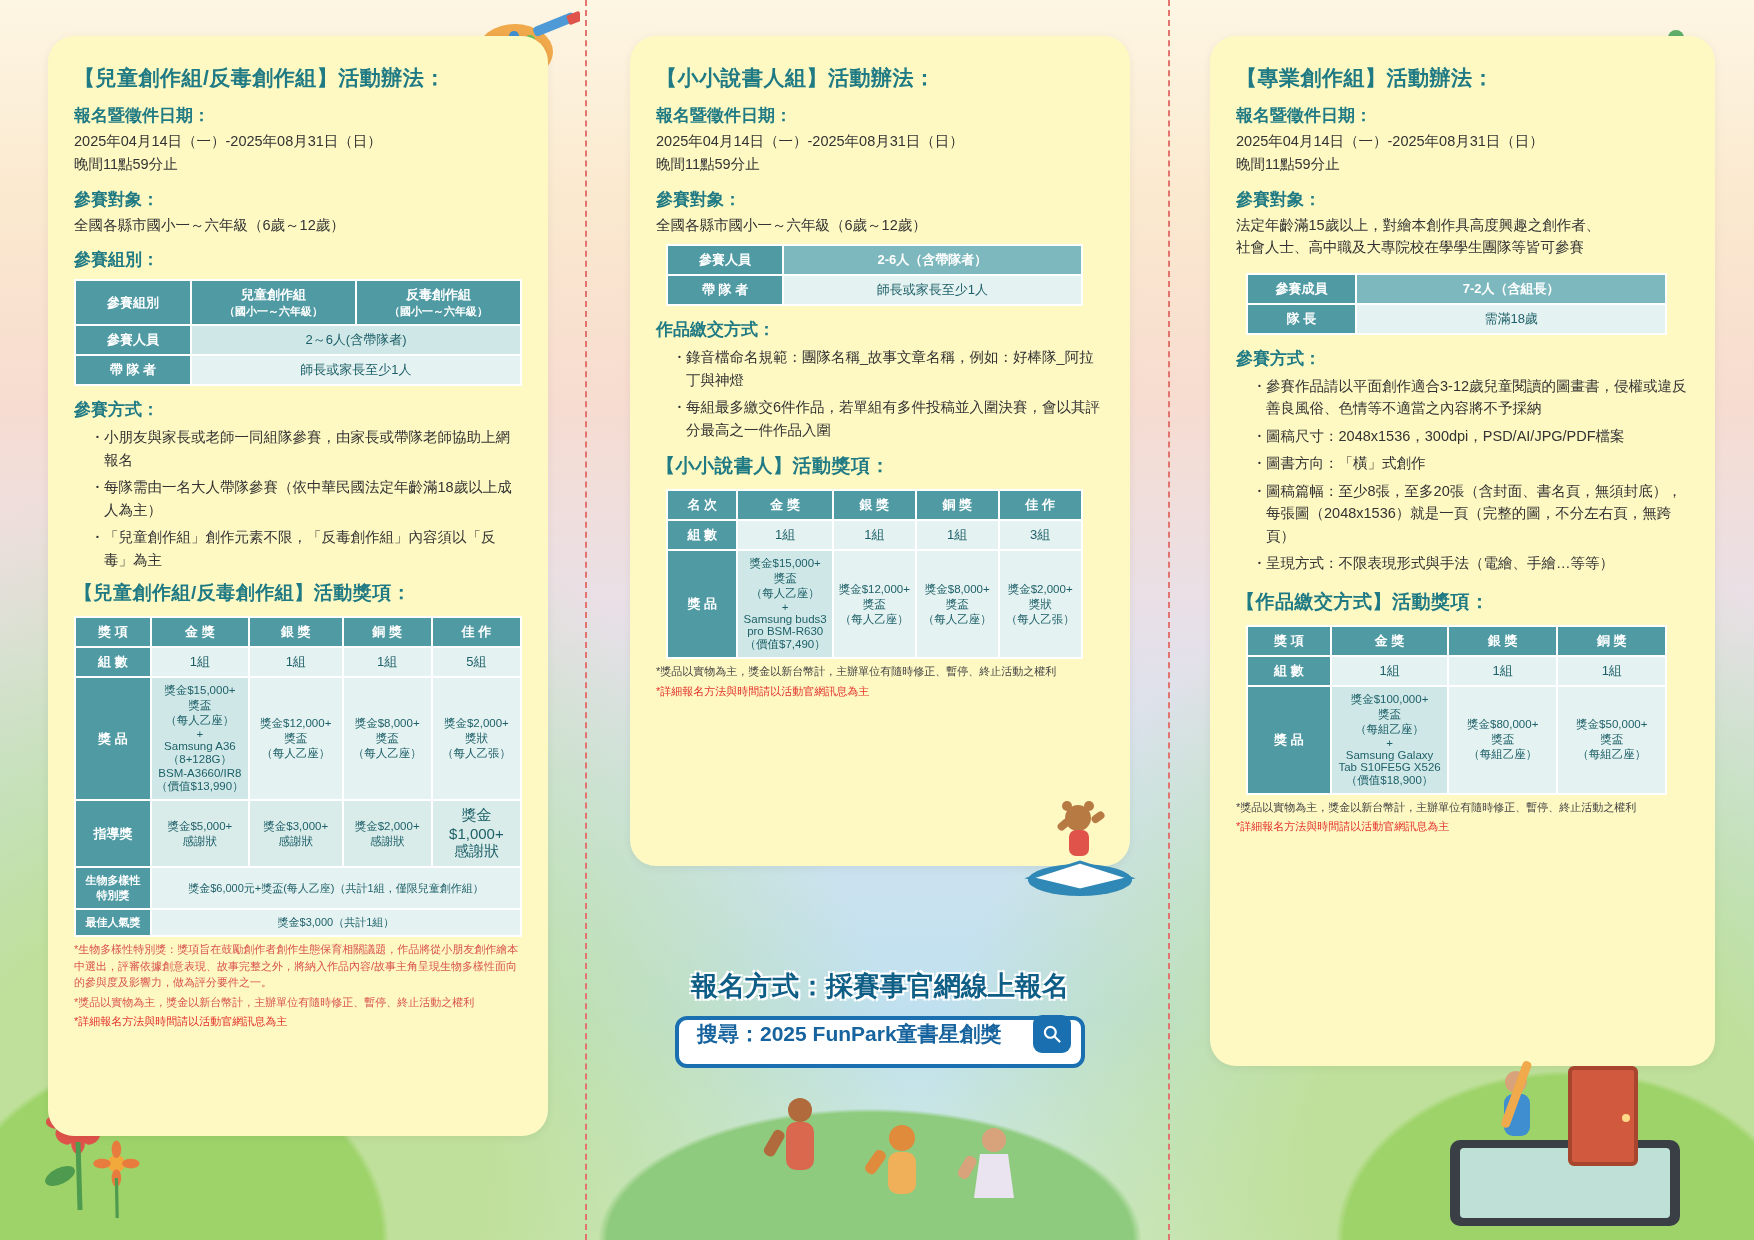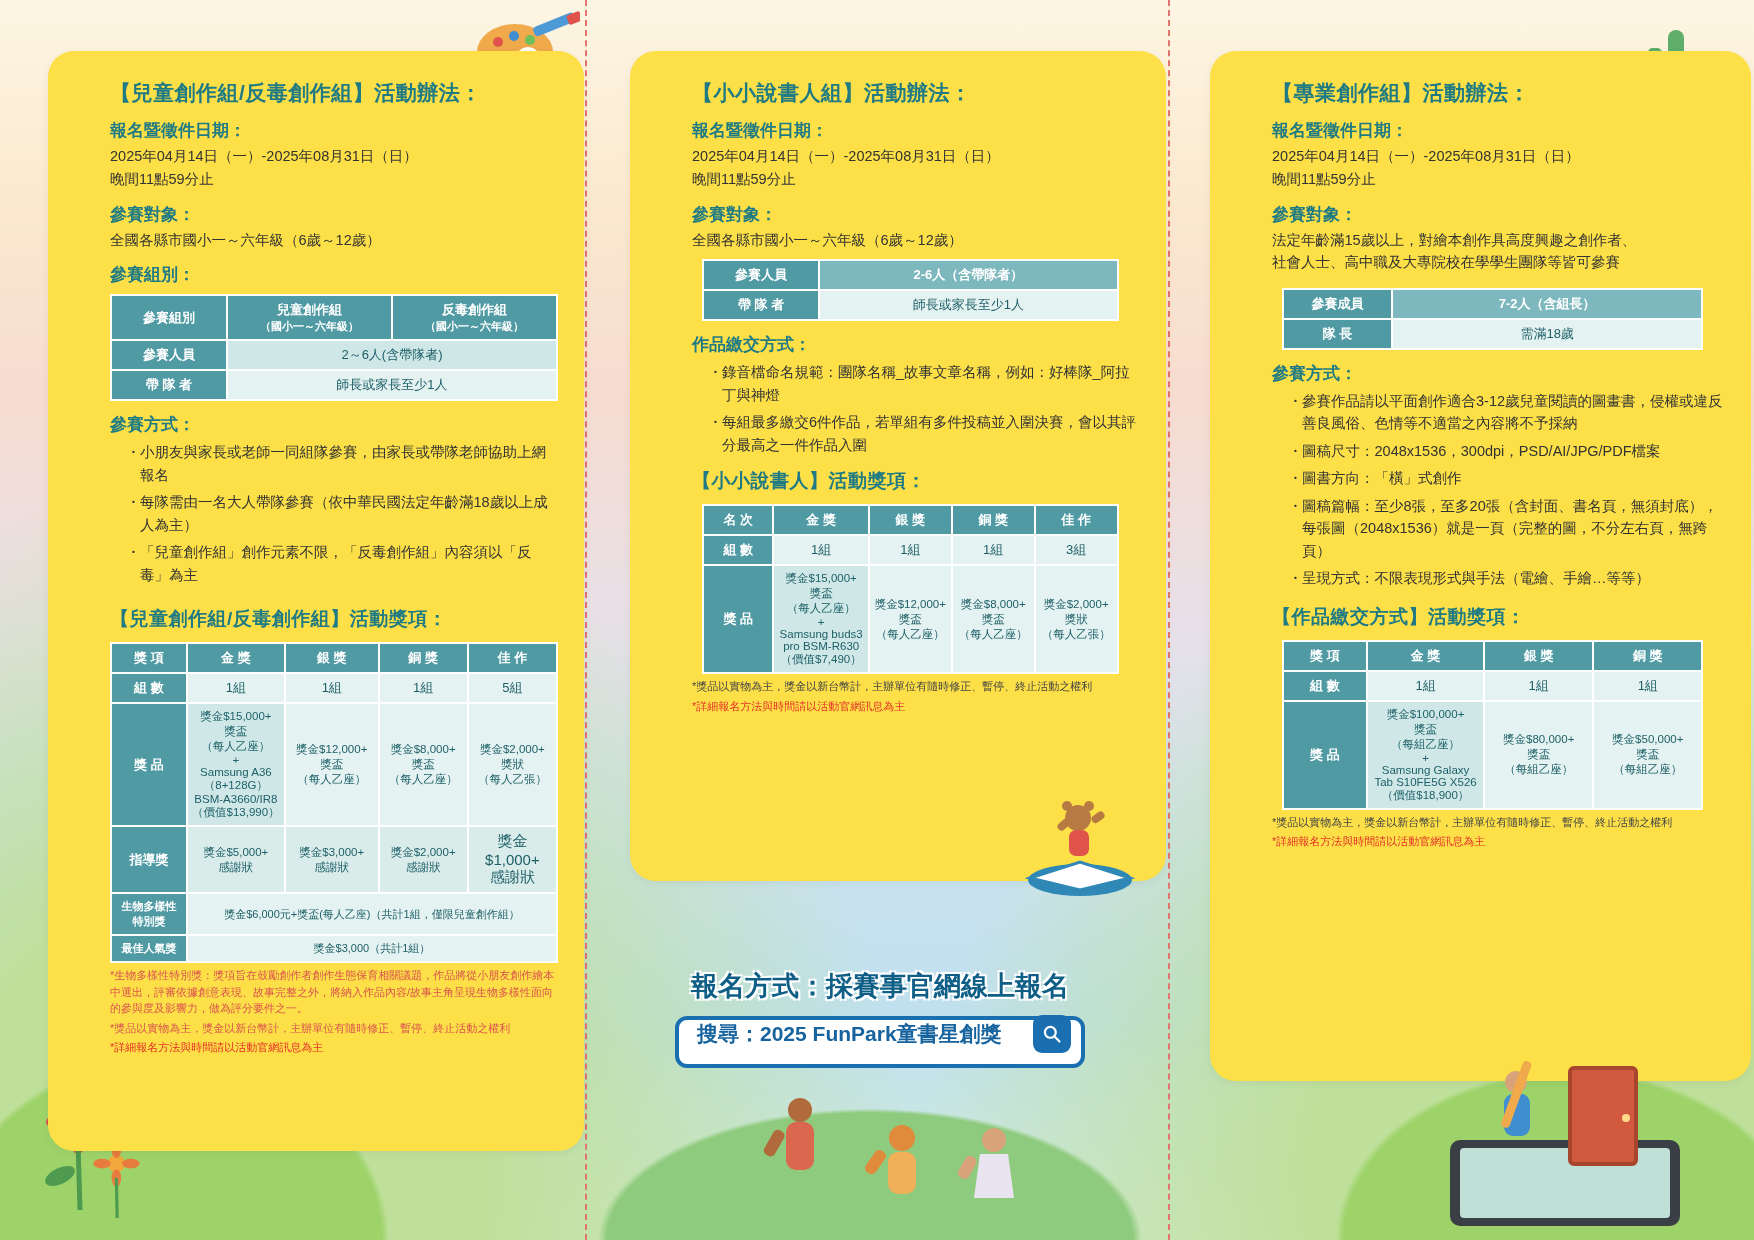--- a/index.html
+++ b/index.html
@@ -15,25 +15,24 @@
   }
   .page{position:relative;width:1754px;height:1240px;}
 
   
   .fold{position:absolute;top:0;bottom:0;width:0;border-left:2px dashed #e3736f;}
   .fold.f1{left:585px;}
   .fold.f2{left:1168px;}
 
   
   .panel{
-    position:absolute;top:51px;
-    background:#fde047;
+    position:absolute;top:36px;
+    background:#fef9c3;
     border-radius:26px;
     box-shadow:0 2px 10px rgba(0,0,0,.06);
-    padding-left:36px;
   }
   .panel.p1{left:48px;width:500px;height:1100px;}
   .panel.p2{left:630px;width:500px;height:830px;}
   .panel.p3{left:1210px;width:505px;height:1030px;}
 
   .inner{padding:28px 26px 20px 26px;}
 
   h2.section{
     margin:0 0 10px 0;
     font-size:21px;font-weight:bold;color:#1f7a84;
@@ -186,21 +185,21 @@
       </tbody>
         </table>
 
       <h3 class="sub">參賽方式：</h3>
       <ul class="bul">
         <li>小朋友與家長或老師一同組隊參賽，由家長或帶隊老師協助上網報名</li>
         <li>每隊需由一名大人帶隊參賽（依中華民國法定年齡滿18歲以上成人為主）</li>
         <li>「兒童創作組」創作元素不限，「反毒創作組」內容須以「反毒」為主</li>
       </ul>
 
-      <h2 class="section" style="margin-top:20px;font-size:19px;">【兒童創作組/反毒創作組】活動獎項：</h2>
+      <h2 class="section" style="margin-top:9px;font-size:19px;">【兒童創作組/反毒創作組】活動獎項：</h2>
       <table class="t">
         <tbody>
             <tr>
           <td class="hd" style="width:17%">獎 項</td>
           <td class="hd" style="width:22%">金 獎</td>
           <td class="hd" style="width:21%">銀 獎</td>
           <td class="hd" style="width:20%">銅 獎</td>
           <td class="hd" style="width:20%">佳 作</td>
         </tr>
         <tr>

